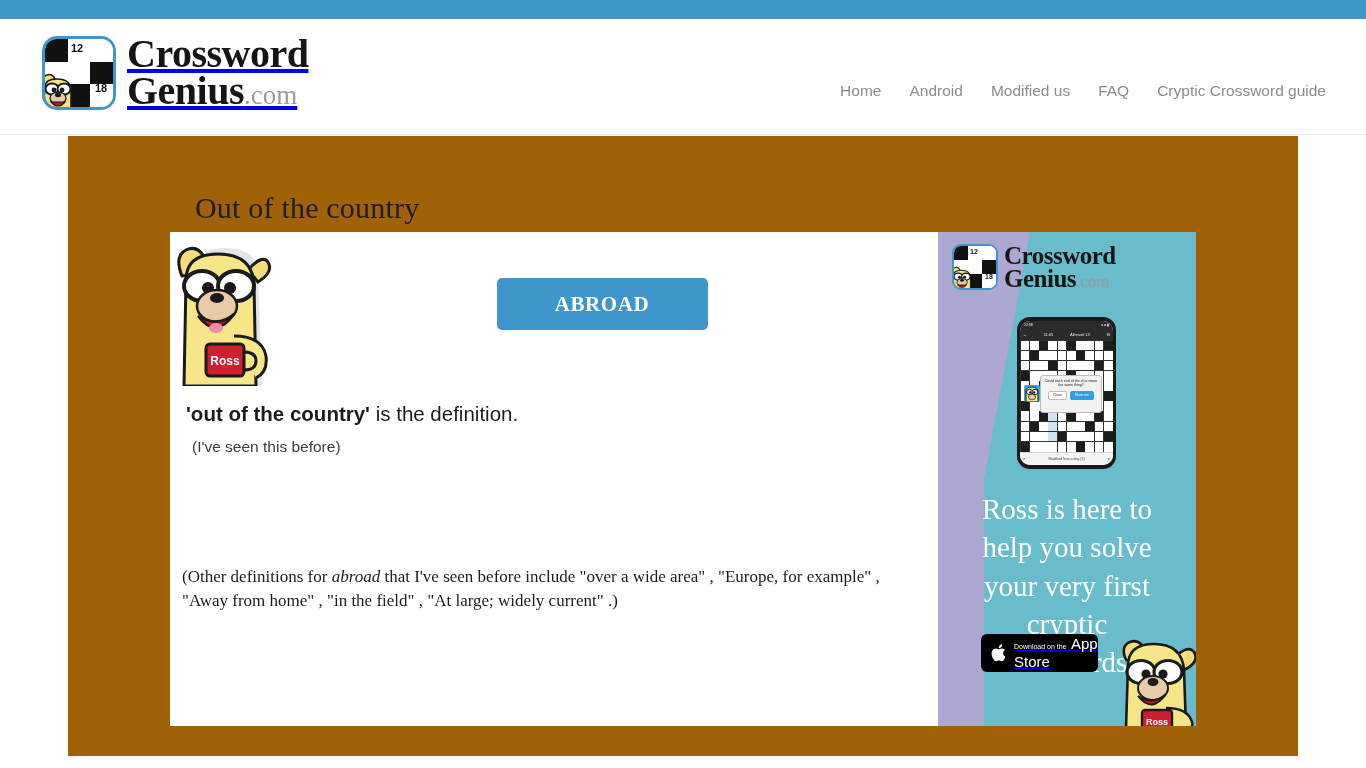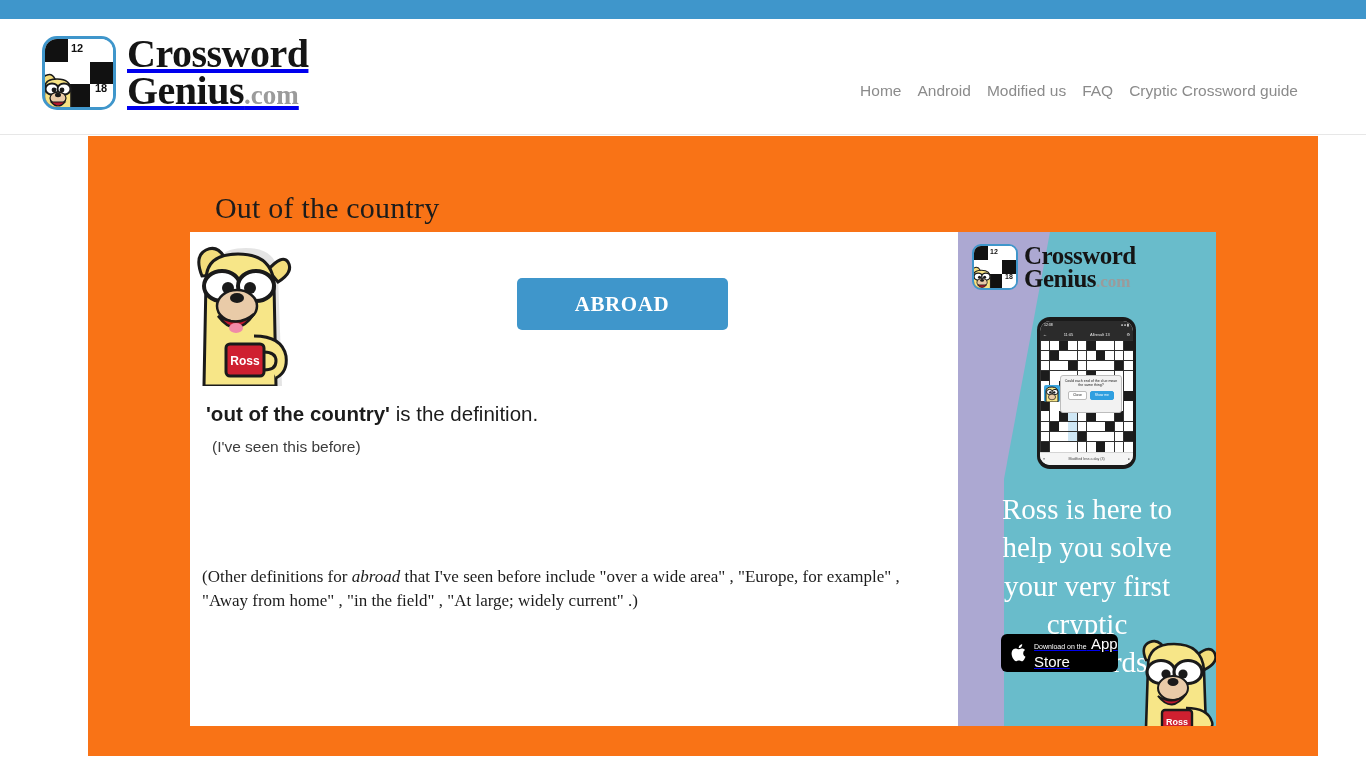--- a/index.html
+++ b/index.html
@@ -55,40 +55,39 @@
   .brand-text {
     line-height: 0.92;
     font-family: "Liberation Serif", serif;
   }
   .brand-l1, .brand-l2 {
     font-weight: 700; font-size: 40px; color: #151515;
     letter-spacing: -0.5px;
     display: block;
   }
   .brand-l2 .dotcom {
-    font-weight: 700; font-size: 27px; color: #9b9b9b;
+    font-weight: 400; font-size: 27px; color: #9b9b9b;
     letter-spacing: 0;
   }
   .mainnav {
-    position: absolute; right: 68px; top: 63px;
-    display: flex; align-items: center; gap: 16px;
+    position: absolute; right: 40px; top: 63px;
+    display: flex; align-items: center; gap: 28px;
   }
   .mainnav a {
     color: #8b8b8b; text-decoration: none;
     font-size: 15.5px;
     font-family: "Liberation Sans", sans-serif;
     white-space: nowrap;
   }
 
   
   .page-body {
     position: absolute; top: 136px; left: 68px;
     width: 1230px; height: 620px;
-    background: #f97316;
-    margin-left: 20px;
+    background: #a16207;
   }
   .page-title {
     position: absolute; left: 127px; top: 35px;
     font-family: "Liberation Serif", serif;
     font-size: 30px; color: #1c1c1c; font-weight: 400;
     letter-spacing: 0.2px;
   }
 
   
   .card {

